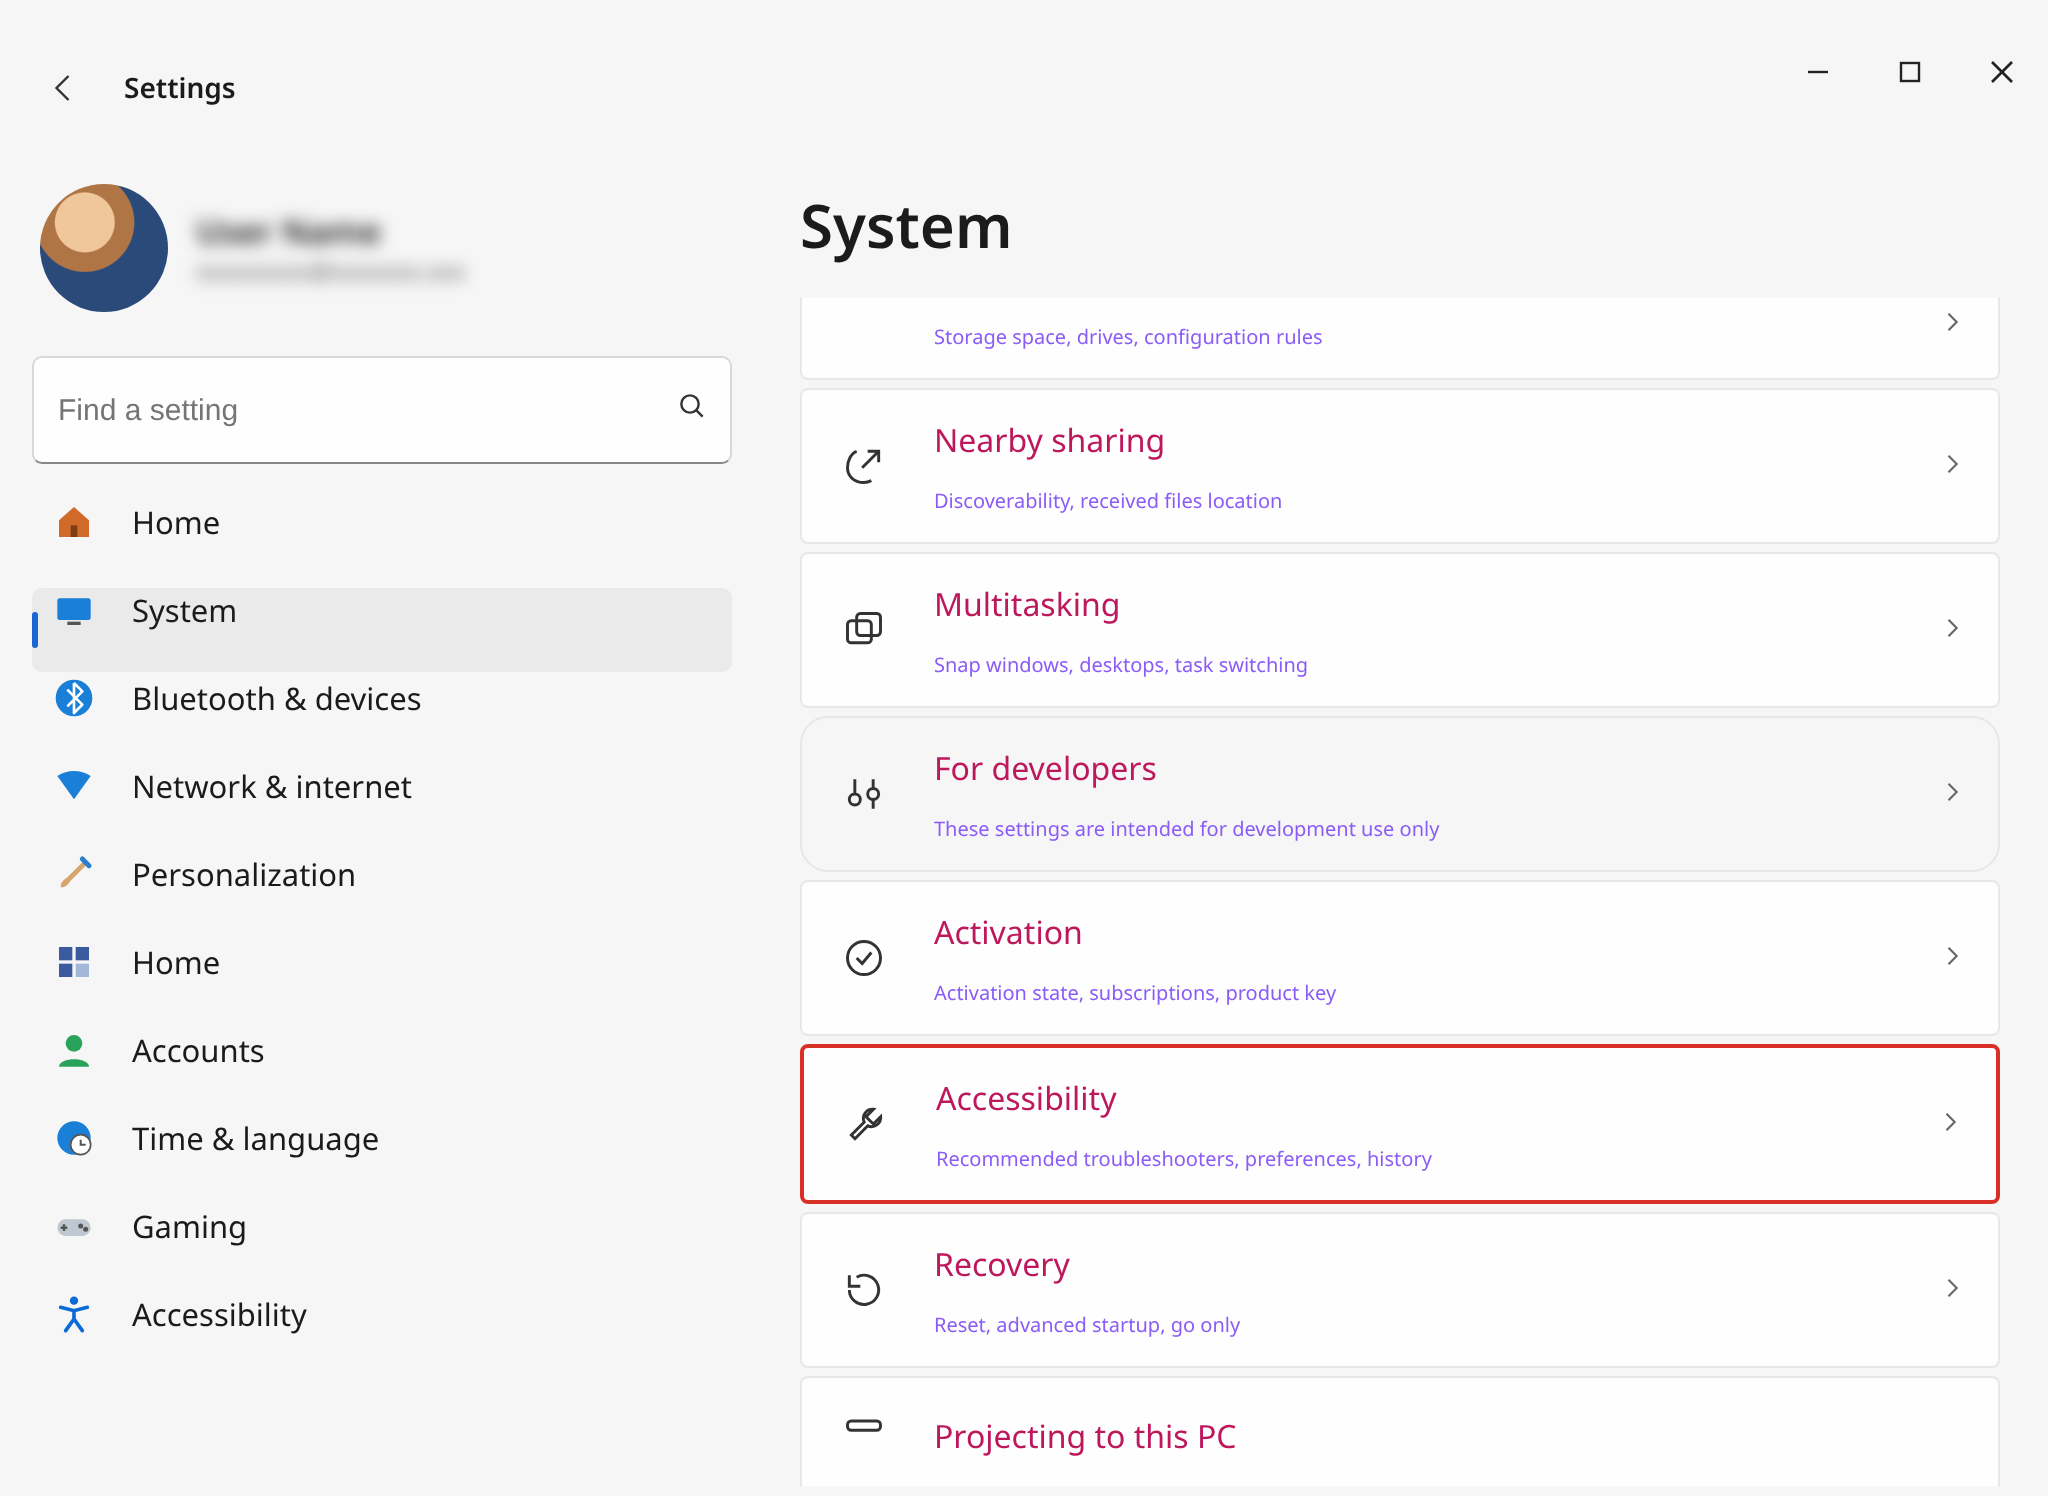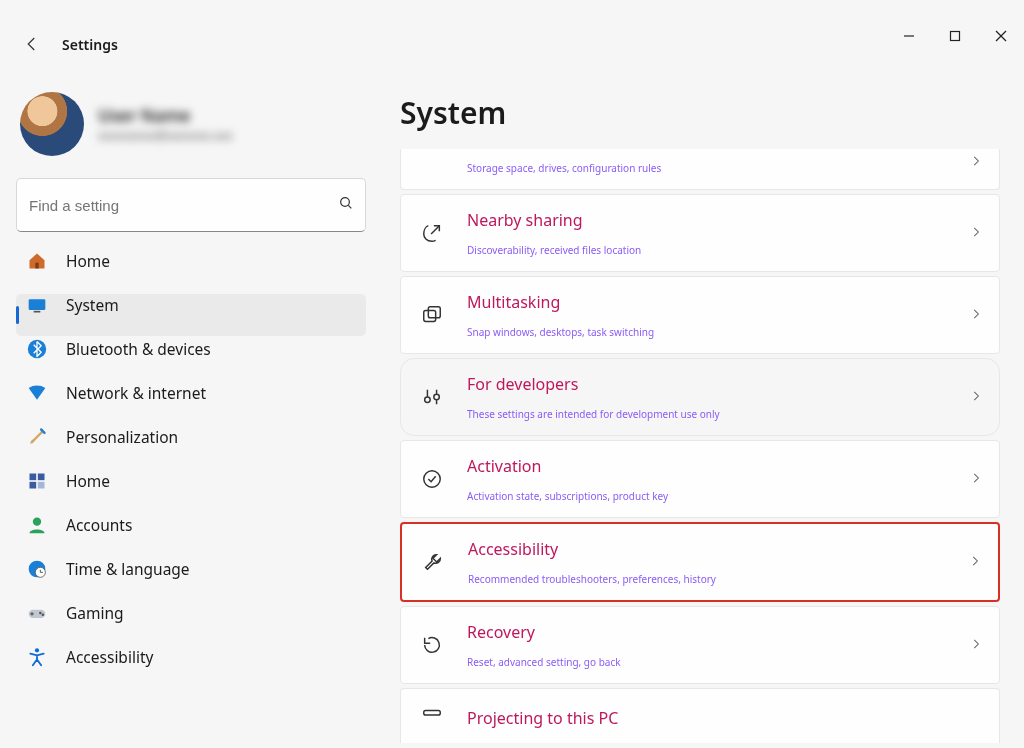--- a/index.html
+++ b/index.html
@@ -382,21 +382,21 @@
 
       <div class="card">
         <span class="card-icon">
           <svg width="22" height="22" viewBox="0 0 24 24" fill="none" stroke="#333" stroke-width="1.6">
               <path d="M4 12 A8 8 0 1 0 8 5"></path>
               <path d="M4 4 L4 10 L10 10"></path>
             </svg>
         </span>
         <div class="card-text">
           <div class="card-title">Recovery</div>
-          <div class="card-desc">Reset, advanced setting, go back</div>
+          <div class="card-desc">Reset, advanced startup, go only</div>
         </div>
         <span class="chevron">
           <svg width="14" height="14" viewBox="0 0 24 24" fill="none" stroke="currentColor" stroke-width="1.8">
               <path d="M9 5 L16 12 L9 19"></path>
             </svg>
         </span>
       </div>
 
       <div class="card partial-bottom">
         <span class="card-icon">

